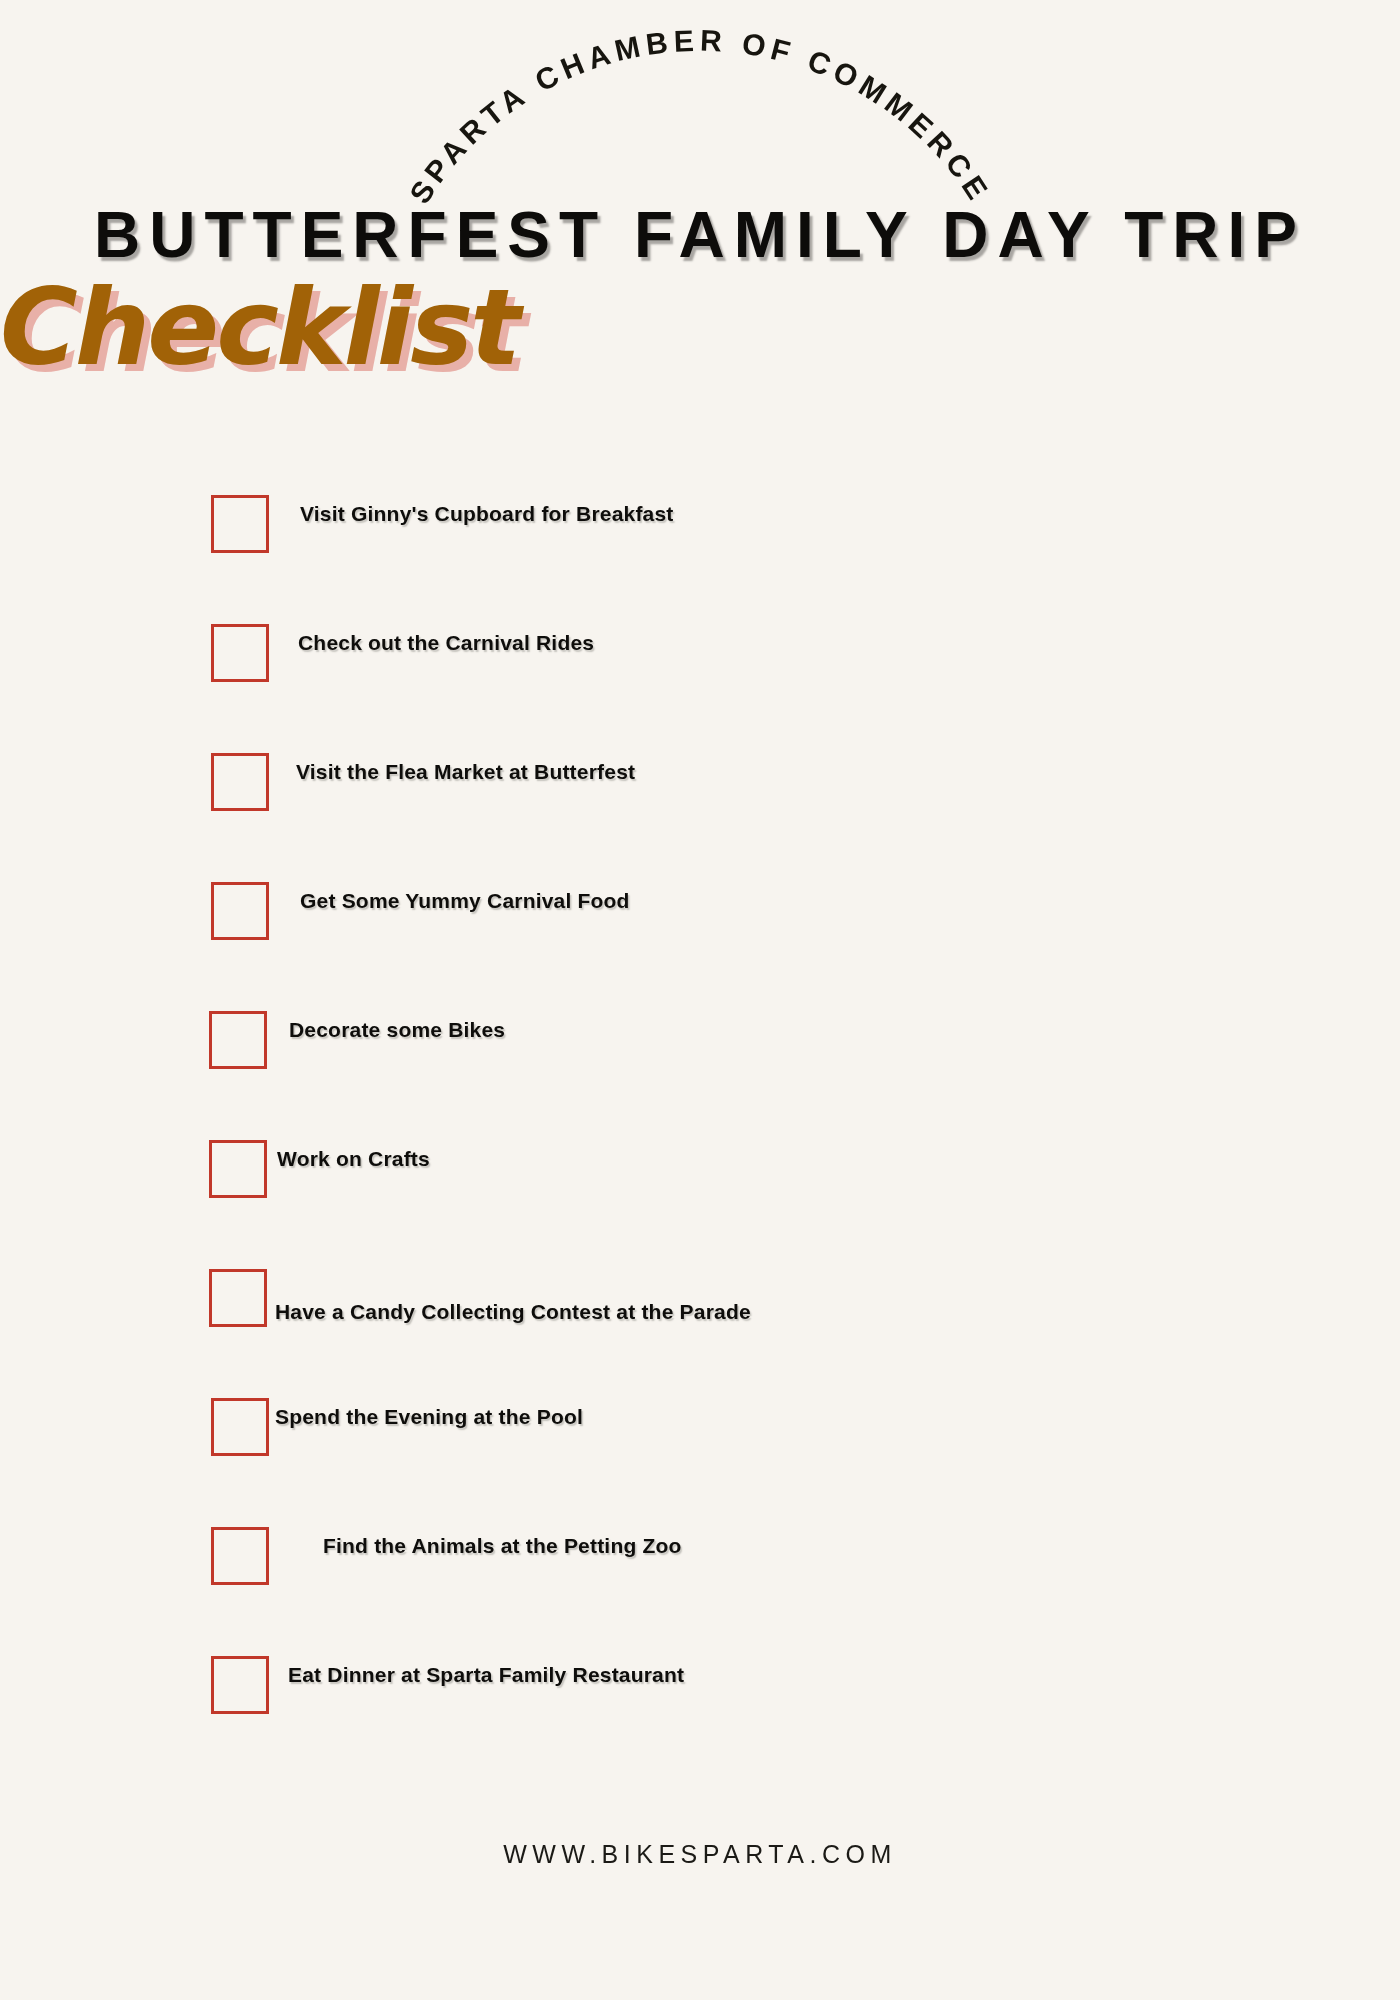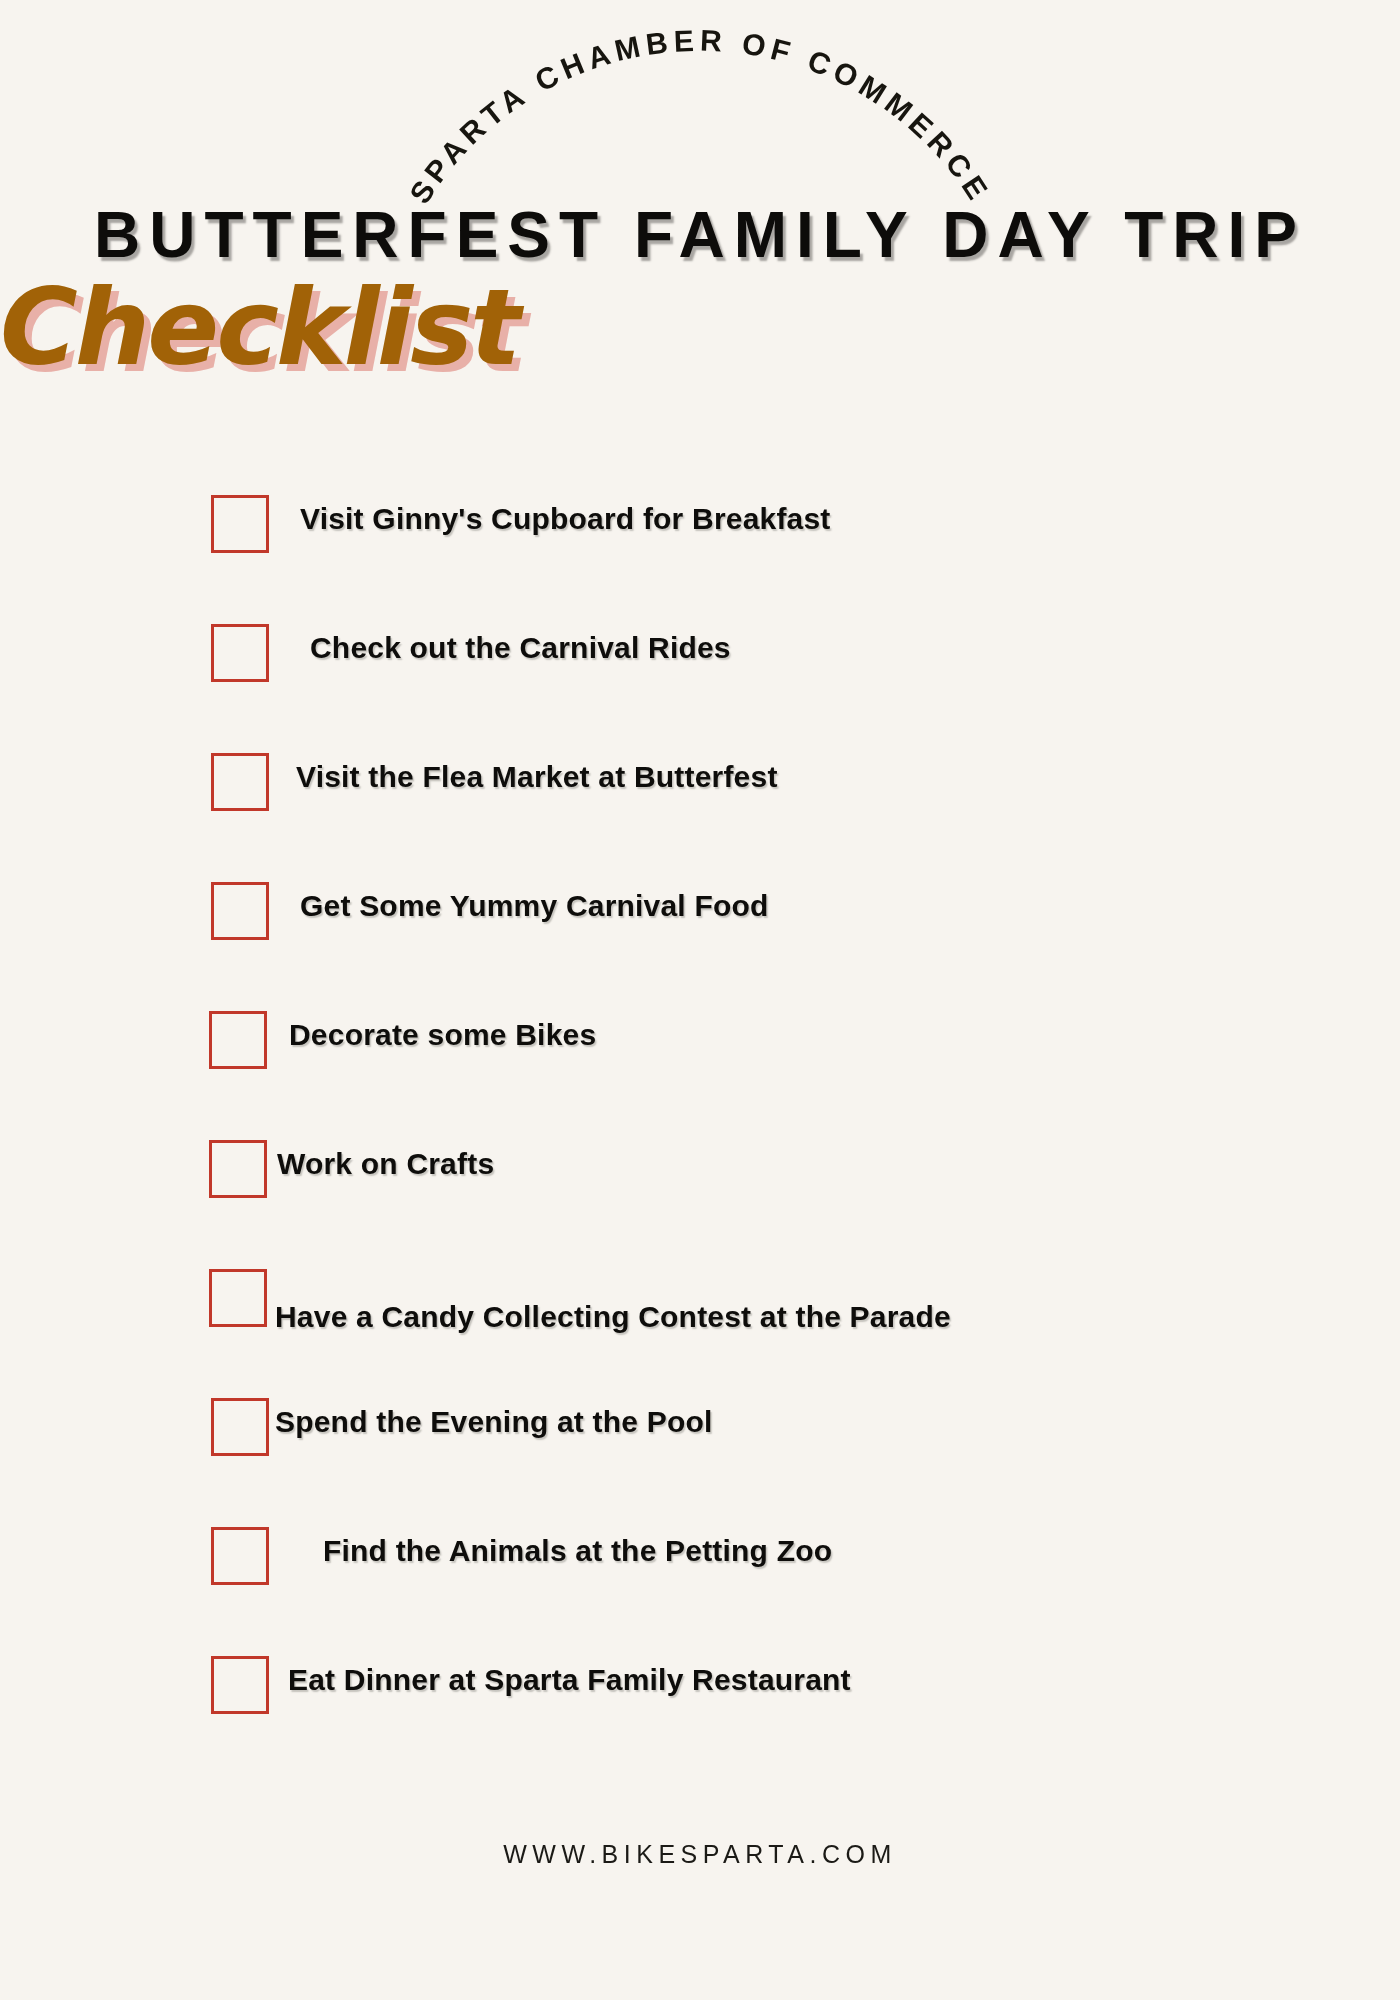--- a/index.html
+++ b/index.html
@@ -93,21 +93,21 @@
     width: 52px;
     height: 52px;
     border: 3px solid #C1382A;
     background: #F7F4EF;
     box-sizing: content-box;
   }
   .check-label {
     position: absolute;
     top: 14px;
     font-family: "Liberation Sans", sans-serif;
-    font-size: 30px;
+    font-size: 21px;
     font-weight: 700;
     color: #0E0D0B;
     letter-spacing: 0.2px;
     text-shadow: 1.5px 2px 1.5px rgba(70,68,62,0.28);
     white-space: nowrap;
   }
 
   
   .footer-url {
     position: absolute;
@@ -143,21 +143,21 @@
 
   <div class="script-title">Checklist</div>
 
   <div class="checklist" id="checklist-container">
       <div class="check-row">
         <div class="checkbox" style="left: 211px;"></div>
         <div class="check-label" style="left: 300px;">Visit Ginny's Cupboard for Breakfast</div>
       </div>
       <div class="check-row">
         <div class="checkbox" style="left: 211px;"></div>
-        <div class="check-label" style="left: 298px; margin-left: 12px;">Check out the Carnival Rides</div>
+        <div class="check-label" style="left: 298px;">Check out the Carnival Rides</div>
       </div>
       <div class="check-row">
         <div class="checkbox" style="left: 211px;"></div>
         <div class="check-label" style="left: 296px;">Visit the Flea Market at Butterfest</div>
       </div>
       <div class="check-row">
         <div class="checkbox" style="left: 211px;"></div>
         <div class="check-label" style="left: 300px;">Get Some Yummy Carnival Food</div>
       </div>
       <div class="check-row">

